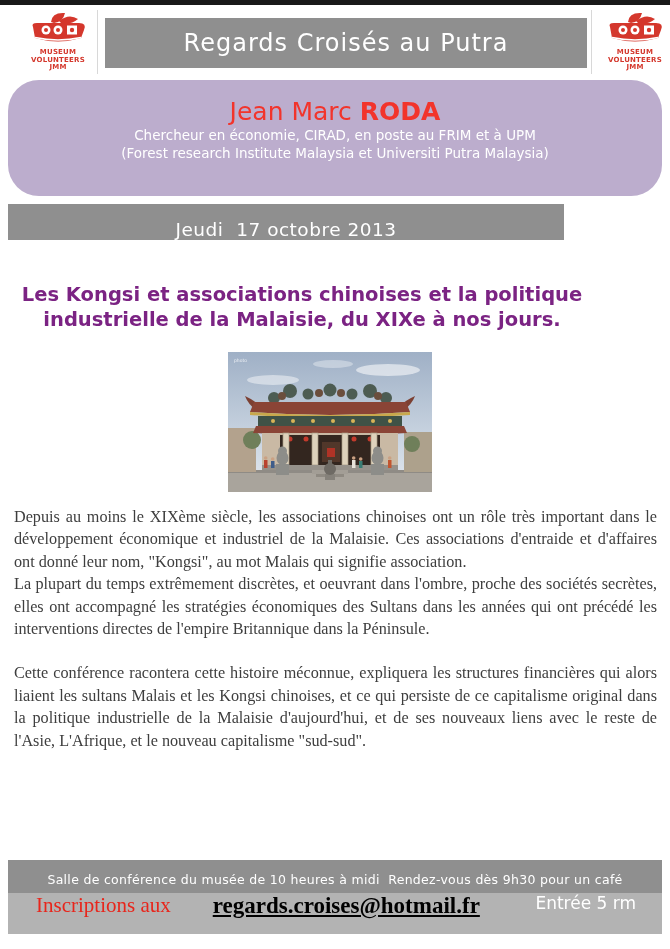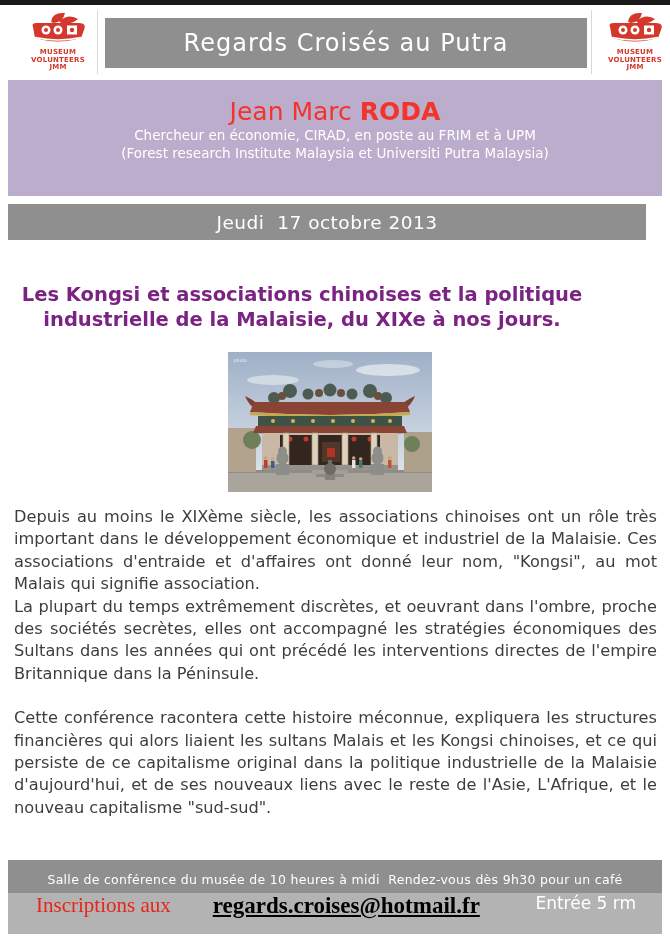--- a/index.html
+++ b/index.html
@@ -14,38 +14,38 @@
   .logo-right { left:597px; }
   .logo-text { color:#d4372c; font-weight:bold; font-size:7px; line-height:7.5px; text-align:center; letter-spacing:.2px; margin-top:1px; }
 
   .vdivider { position:absolute; top:10px; width:1px; height:64px; background:#d8d8d8; }
   .vd-left { left:97px; }
   .vd-right { left:591px; }
 
   .header-band { position:absolute; left:105px; top:18px; width:482px; height:50px; background:#8f8f8f;
     display:flex; align-items:center; justify-content:center; color:#ffffff; font-size:24px; letter-spacing:1px; }
 
-  .purple-band { position:absolute; left:8px; top:80px; width:654px; height:116px; background:#bcadcd; text-align:center; padding-top:17px; }
+  .purple-band { position:absolute; left:8px; top:80px; width:654px; height:116px; background:#bcadcd; text-align:center; padding-top:17px;border-radius:31px; }
   .speaker-name { font-size:25px; color:#f2342b; line-height:30px; }
   .speaker-name .bold { font-weight:bold; }
   .speaker-sub { color:#ffffff; font-size:13.5px; line-height:17.5px; }
   .speaker-sub:first-of-type { margin-top:6px; }
 
-  .date-band { position:absolute; left:8px; top:204px; width:638px; height:36px; background:#8f8f8f;
-    display:flex; align-items:center; justify-content:center; color:#ffffff; font-size:18.5px; letter-spacing:.5px; }
+  .date-band { position:absolute; left:8px; top:204px; width:556px; height:36px; background:#8f8f8f;
+    display:flex; align-items:flex-end; justify-content:center; color:#ffffff; font-size:18.5px; letter-spacing:.5px; }
   .pre { white-space:pre; }
 
   .talk-title { position:absolute; left:0; top:282px; width:604px; text-align:center;
     color:#7b2383; font-weight:bold; font-size:19.5px; line-height:25px; }
 
   .temple-photo { position:absolute; left:228px; top:352px; width:204px; height:140px; display:block; }
 
   .body-text { position:absolute; left:14px; top:506px; width:643px; color:#3e3e3e;
     font-size:16.2px; line-height:22.4px; text-align:justify; }
-  .body-text p { margin:0; }
+  .body-text p { margin:0;font-family:Liberation Serif, serif; }
   .body-text p.spaced { margin-top:22px; }
 
   .venue-band { position:absolute; left:8px; top:860px; width:654px; height:39px; background:#8f8f8f;
     display:flex; align-items:center; justify-content:center; color:#ffffff; font-size:12.5px; letter-spacing:.3px; }
 
   .bottom-band { position:absolute; left:8px; top:893px; width:654px; height:41px; background:#b3b3b3;
     display:flex; align-items:flex-start; }
   .inscriptions-label { font-family:"Liberation Serif","DejaVu Serif",serif; color:#e8251b; font-size:21px; margin-left:28px; }
   .email-link { font-family:"Liberation Serif","DejaVu Serif",serif; color:#000000; font-weight:bold; font-size:23px;
     text-decoration:underline; margin-left:42px; cursor:pointer; }

